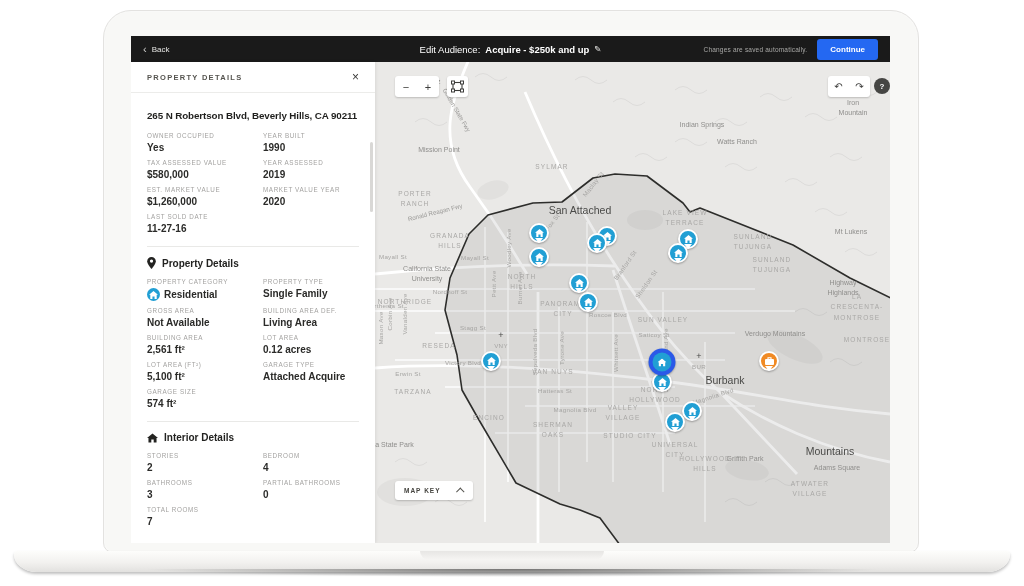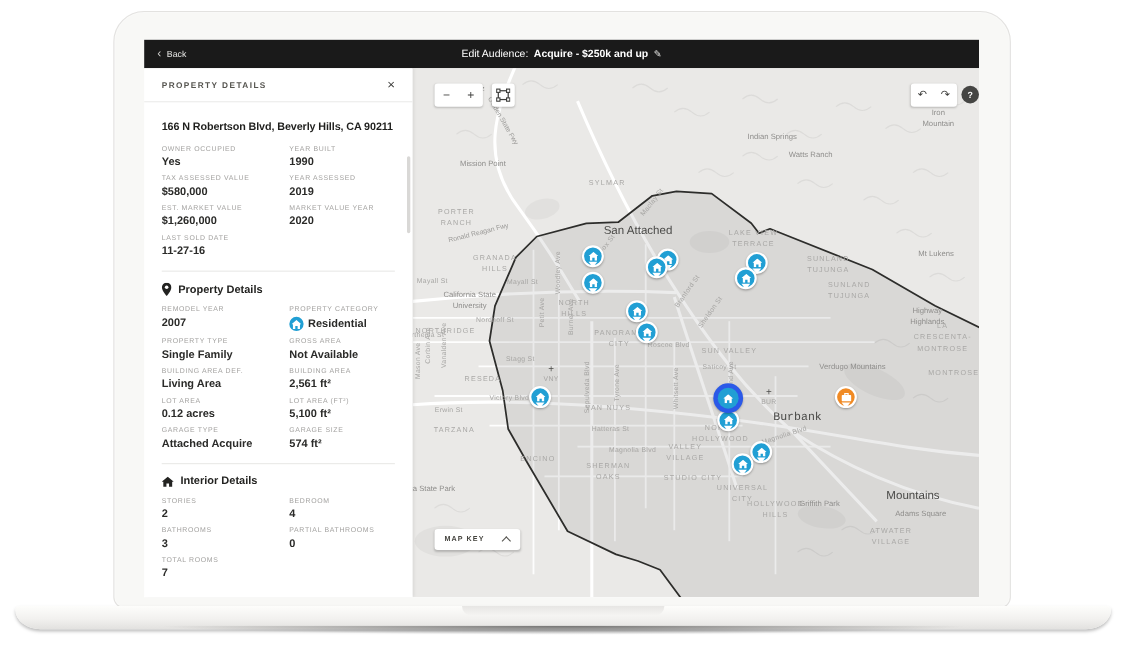--- a/index.html
+++ b/index.html
@@ -107,31 +107,35 @@
       <div class="topbar">
         <div class="back">
           <span class="chev">‹</span>
           <span>Back</span>
         </div>
         <div class="tb-title">
           <span>Edit Audience:</span>
           <b>Acquire - $250k and up</b>
           <span class="pencil">✎</span>
         </div>
+        <div class="tb-right">
+          <span class="autosave">Changes are saved automatically.</span>
+          <button class="btn-continue">Continue</button>
+        </div>
       </div>
 
       <div class="main">
 
         <div class="panel">
           <div class="panel-header">
             <span class="panel-title">PROPERTY DETAILS</span>
             <span class="panel-close">×</span>
           </div>
           <div class="panel-body">
-            <div class="address">166 N Robertson Blvd, Beverly Hills, CA 90211</div>
+            <div class="address">265 N Robertson Blvd, Beverly Hills, CA 90211</div>
             <div class="fgrid" id="overview-grid">
                 <div class="fld">
                   <div class="lbl">OWNER OCCUPIED</div>
                   <div class="val">Yes</div>
                 </div>
                 <div class="fld">
                   <div class="lbl">YEAR BUILT</div>
                   <div class="val">1990</div>
                 </div>
                 <div class="fld">
@@ -158,24 +162,20 @@
             <div id="panel-sections">
                 <div class="divider"></div>
                 <div class="sec-head">
                   <svg width="9" height="12" viewBox="0 0 10 14" fill="#232321">
                     <path d="M5 0C2.2 0 0 2.2 0 5c0 3.6 5 9 5 9s5-5.4 5-9C10 2.2 7.8 0 5 0z"></path>
                     <circle cx="5" cy="4.8" r="1.9" fill="#fff"></circle>
                   </svg>
                   <span>Property Details</span>
                 </div>
                 <div class="fgrid">
-                  <div class="fld">
-                    <div class="lbl">REMODEL YEAR</div>
-                    <div class="val">2007</div>
-                  </div>
                   <div class="fld">
                     <div class="lbl">PROPERTY CATEGORY</div>
                     <div class="val"><span class="res-icon">
                         <svg width="9" height="8" viewBox="0 0 10 9" fill="#fff">
                           <path d="M5 0L0 4.3h1.4V9h2.4V6.1h2.4V9h2.4V4.3H10z"></path>
                         </svg>
                       </span>Residential</div>
                   </div>
                   <div class="fld">
                     <div class="lbl">PROPERTY TYPE</div>
@@ -365,21 +365,21 @@
               <span class="map-label lb-street" style="left: 290px; top: 286px; transform: translate(-50%, -50%) rotate(-90deg);">Vineland Ave</span>
               <span class="map-label lb-street" style="left: 180px; top: 328px;">Hatteras St</span>
               <span class="map-label lb-plus" style="left: 324px; top: 294px;">+</span>
               <span class="map-label lb-street" style="left: 324px; top: 304px;">BUR</span>
               <span class="map-label lb-town" style="left: 400px; top: 272px;">Verdugo Mountains</span>
               <span class="map-label lb-town" style="left: 468px; top: 226px;">Highway
 Highlands</span>
               <span class="map-label lb-area" style="left: 482px; top: 246px;">LA CRESCENTA-
 MONTROSE</span>
               <span class="map-label lb-area" style="left: 492px; top: 278px;">MONTROSE</span>
-              <span class="map-label lb-city" style="left: 350px; top: 318px; font-family: Liberation Mono, monospace;">Burbank</span>
+              <span class="map-label lb-city" style="left: 350px; top: 318px;">Burbank</span>
               <span class="map-label lb-area" style="left: 280px; top: 333px;">NORTH
 HOLLYWOOD</span>
               <span class="map-label lb-street" style="left: 200px; top: 347px;">Magnolia Blvd</span>
               <span class="map-label lb-street" style="left: 338px; top: 334px; transform: translate(-50%, -50%) rotate(-18deg);">Magnolia Blvd</span>
               <span class="map-label lb-area" style="left: 248px; top: 351px;">VALLEY
 VILLAGE</span>
               <span class="map-label lb-area" style="left: 114px; top: 356px;">ENCINO</span>
               <span class="map-label lb-area" style="left: 178px; top: 368px;">SHERMAN
 OAKS</span>
               <span class="map-label lb-area" style="left: 255px; top: 374px;">STUDIO CITY</span>

